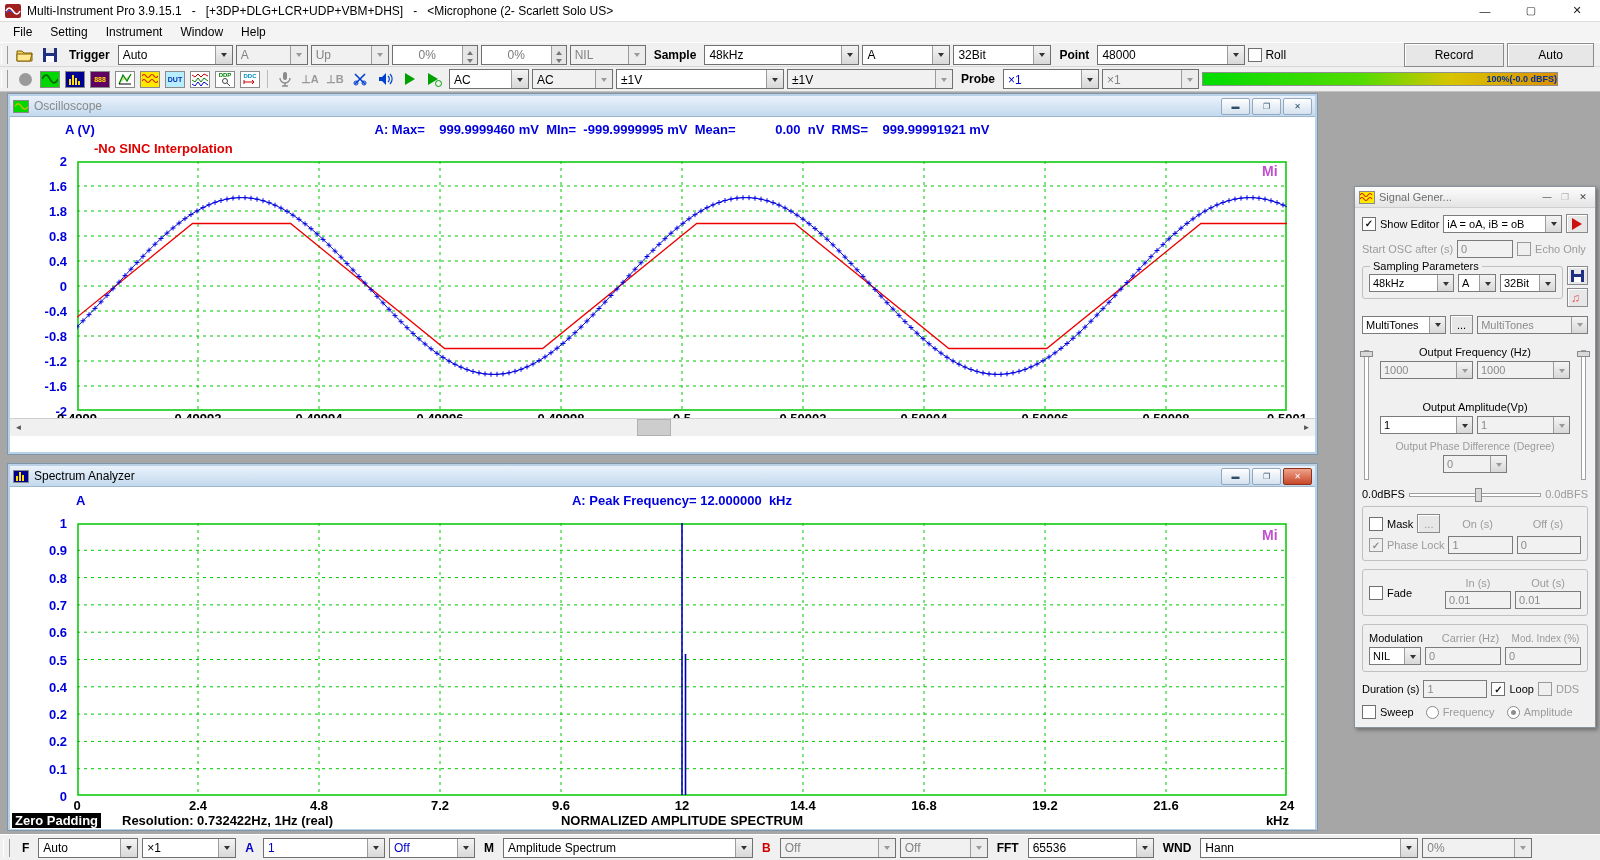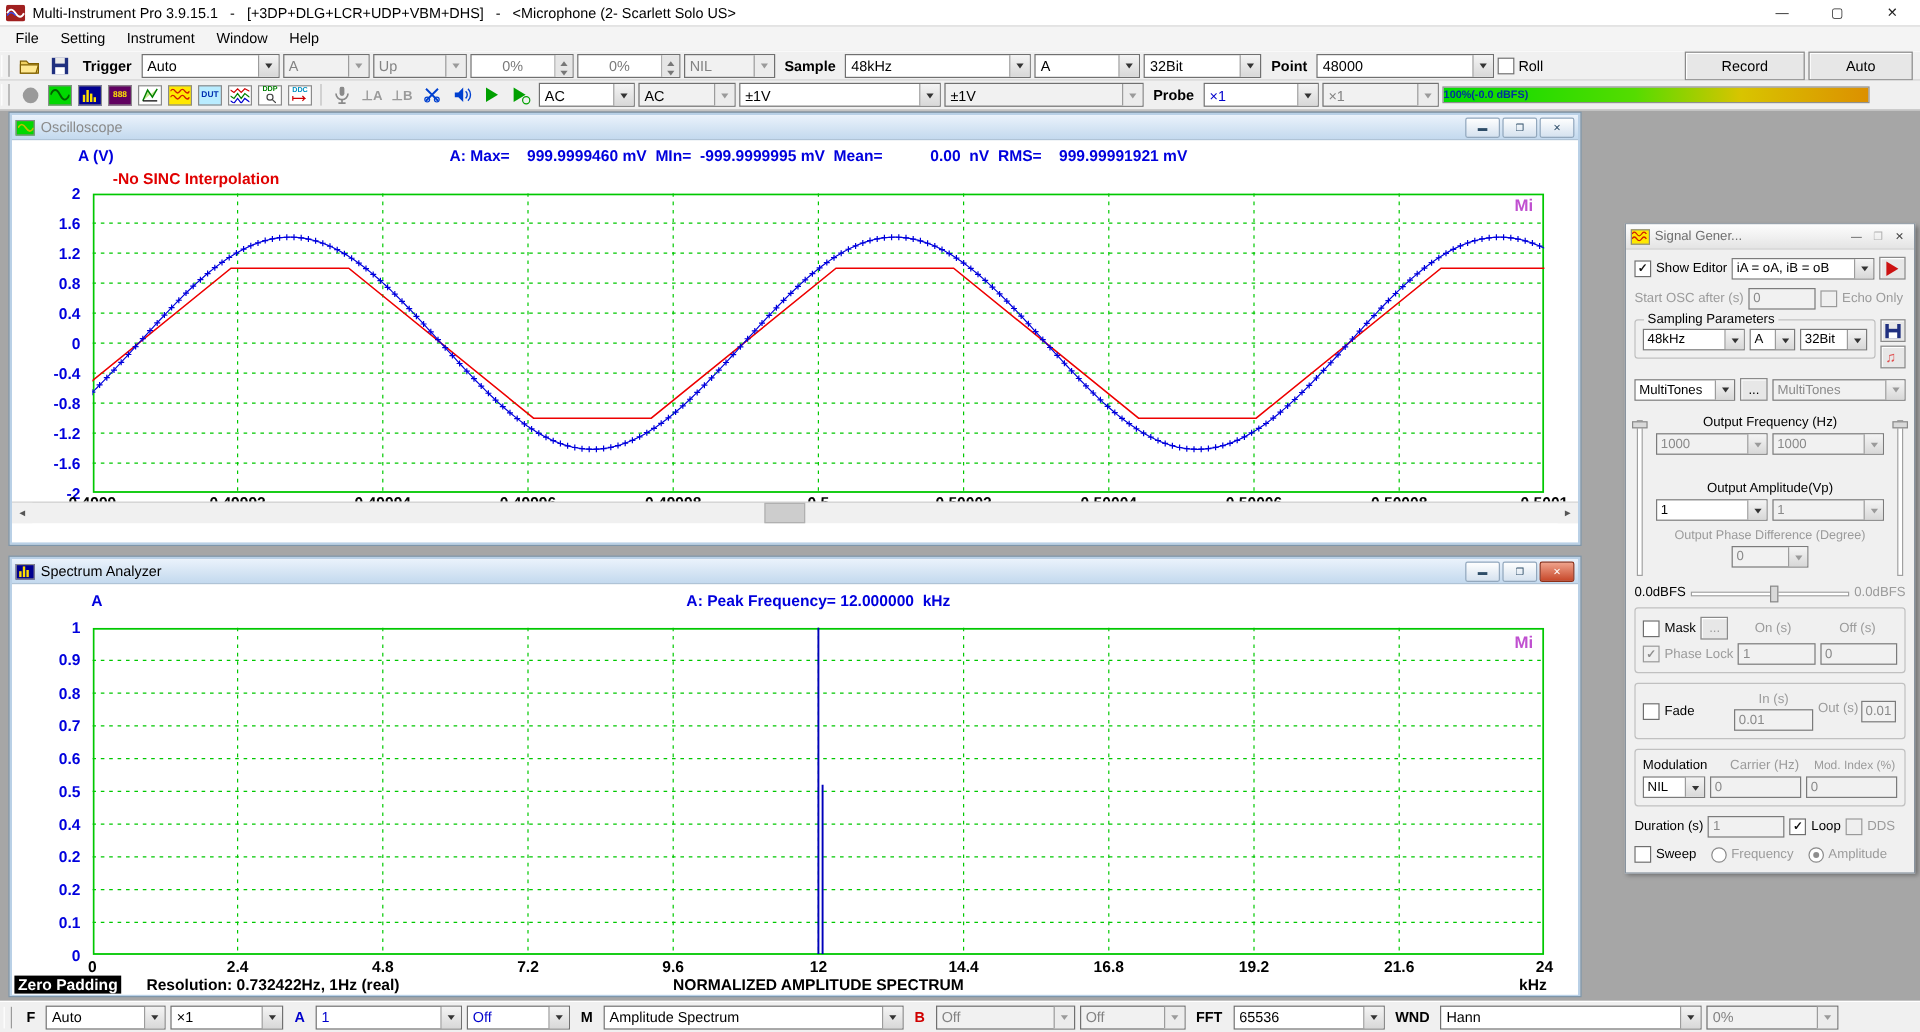--- a/index.html
+++ b/index.html
@@ -55,21 +55,21 @@
   .chk.dis{background:#efefef;color:#8e8e8e;border-color:#9a9a9a;}
   .radio{width:11px;height:11px;border:1px solid #8a8a8a;border-radius:50%;background:#fff;
          display:inline-flex;align-items:center;justify-content:center;flex:none;}
   .radio .dot{width:5px;height:5px;border-radius:50%;background:#8e8e8e;}
   
   .tbtn{width:22px;height:20px;display:flex;align-items:center;justify-content:center;flex:none;}
   .tile{width:20px;height:17px;display:flex;align-items:center;justify-content:center;
         font-size:7px;font-weight:bold;border:1px solid #8a8a8a;box-sizing:border-box;}
   .meter{height:14px;border:1px solid #8f8f8f;box-sizing:border-box;flex:none;
          background:linear-gradient(to right,#00dc00 0%,#55dc00 45%,#d8c400 70%,#dc9000 100%);
-         display:flex;align-items:center;justify-content:flex-start;}
+         display:flex;align-items:center;justify-content:flex-end;}
   .meter span{font-size:9px;font-weight:bold;color:#0030a0;}
   
   .mdiwin{position:absolute;border:2px solid #b9d0e6;outline:1px solid #7e96aa;background:#fff;
           box-sizing:border-box;}
   .mdititle{height:20px;background:linear-gradient(#eaf2fb,#c3d9ee);display:flex;align-items:center;
             gap:5px;padding:0 3px;border-bottom:1px solid #9eb6cc;}
   .mdititle .t{font-size:12px;}
   .winbtn{width:27px;height:15px;border:1px solid #93a8bd;border-radius:2px;
           background:linear-gradient(#fefefe,#d5e2ef);display:flex;align-items:center;
           justify-content:center;font-size:8px;color:#2e4d68;flex:none;}
@@ -386,21 +386,21 @@
       </div>
     </div>
     <div class="panel-content" style="height:319px">
       <span class="chlabel" style="left:55px;top:5px">A (V)</span>
       <div class="stats" style="left:67px;top:5px;width:1210px;text-align:center">A: Max=    999.9999460 mV  MIn=  -999.9999995 mV  Mean=           0.00  nV  RMS=    999.99991921 mV</div>
       <span class="annot" style="left:84px;top:24px">-No SINC Interpolation</span>
       <span class="wm" style="left:1252px;top:46px">Mi</span>
       <div class="yticks" style="left:0;top:44px;width:62px;height:250px">
           <span style="top:0.00%">2</span>
           <span style="top:10.00%">1.6</span>
-          <span style="top:20.00%">1.2</span>
+          <span style="top:20.00%">1.8</span>
           <span style="top:30.00%">0.8</span>
           <span style="top:40.00%">0.4</span>
           <span style="top:50.00%">0</span>
           <span style="top:60.00%">-0.4</span>
           <span style="top:70.00%">-0.8</span>
           <span style="top:80.00%">-1.2</span>
           <span style="top:90.00%">-1.6</span>
           <span style="top:100.00%">-2</span>
         </div>
       <div class="plot" style="left:67px;top:44px">
@@ -682,21 +682,21 @@
       <div class="gbox" style="margin-bottom:8px">
         <div class="row">
           <div style="width:72px;display:flex;align-items:center;gap:4px">
             <span class="chk"></span>
             <span>Fade</span>
           </div>
           <div style="flex:1;display:flex;flex-direction:column;gap:2px">
             <span class="dlab" style="text-align:center">In (s)</span>
             <span class="field dis">0.01</span>
           </div>
-          <div style="flex:1;display:flex;gap:2px">
+          <div style="flex:1;display:flex;flex-direction:column;gap:2px">
             <span class="dlab" style="text-align:center">Out (s)</span>
             <span class="field dis">0.01</span>
           </div>
         </div>
       </div>
       <div class="gbox" style="margin-bottom:8px">
         <div class="row" style="margin-bottom:3px">
           <span style="width:62px">Modulation</span>
           <span class="dlab" style="flex:1;text-align:center">Carrier (Hz)</span>
           <span class="dlab" style="flex:1;text-align:center;font-size:10px">Mod. Index (%)</span>

